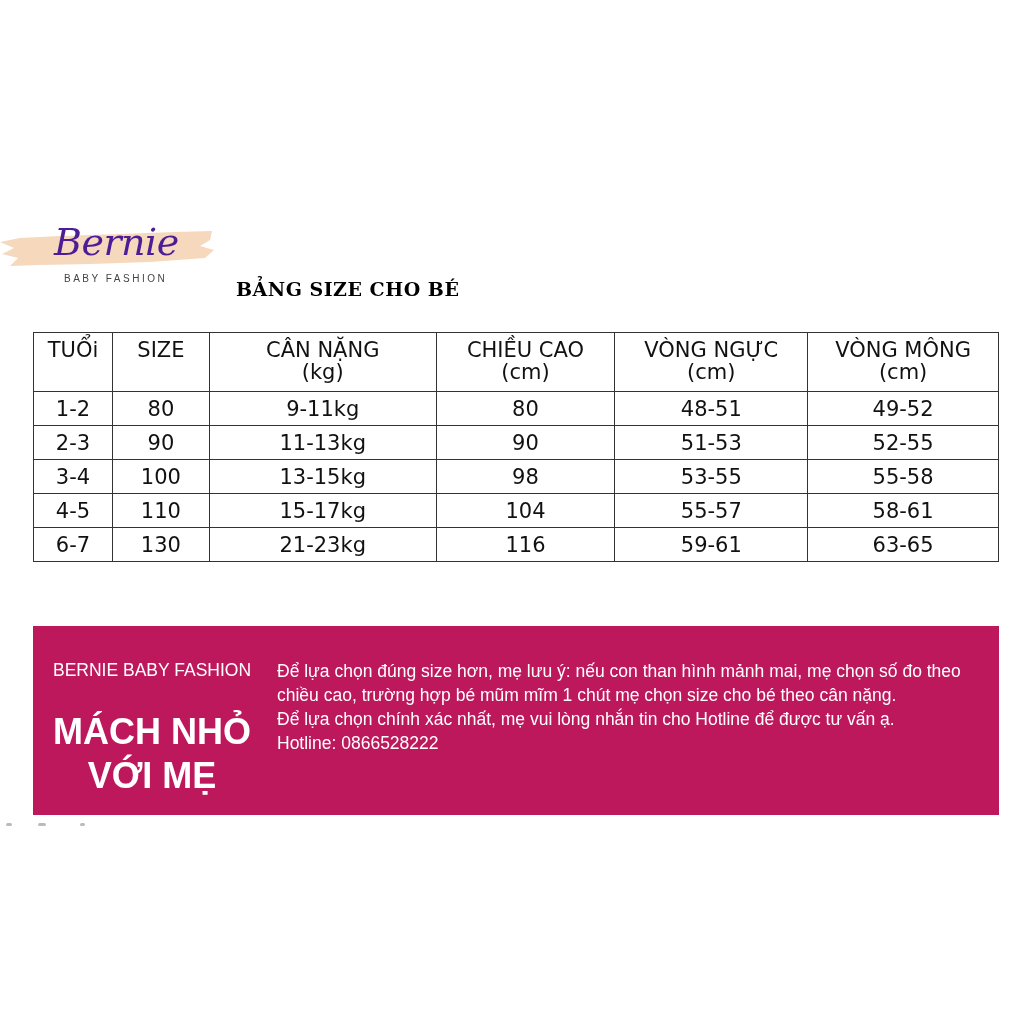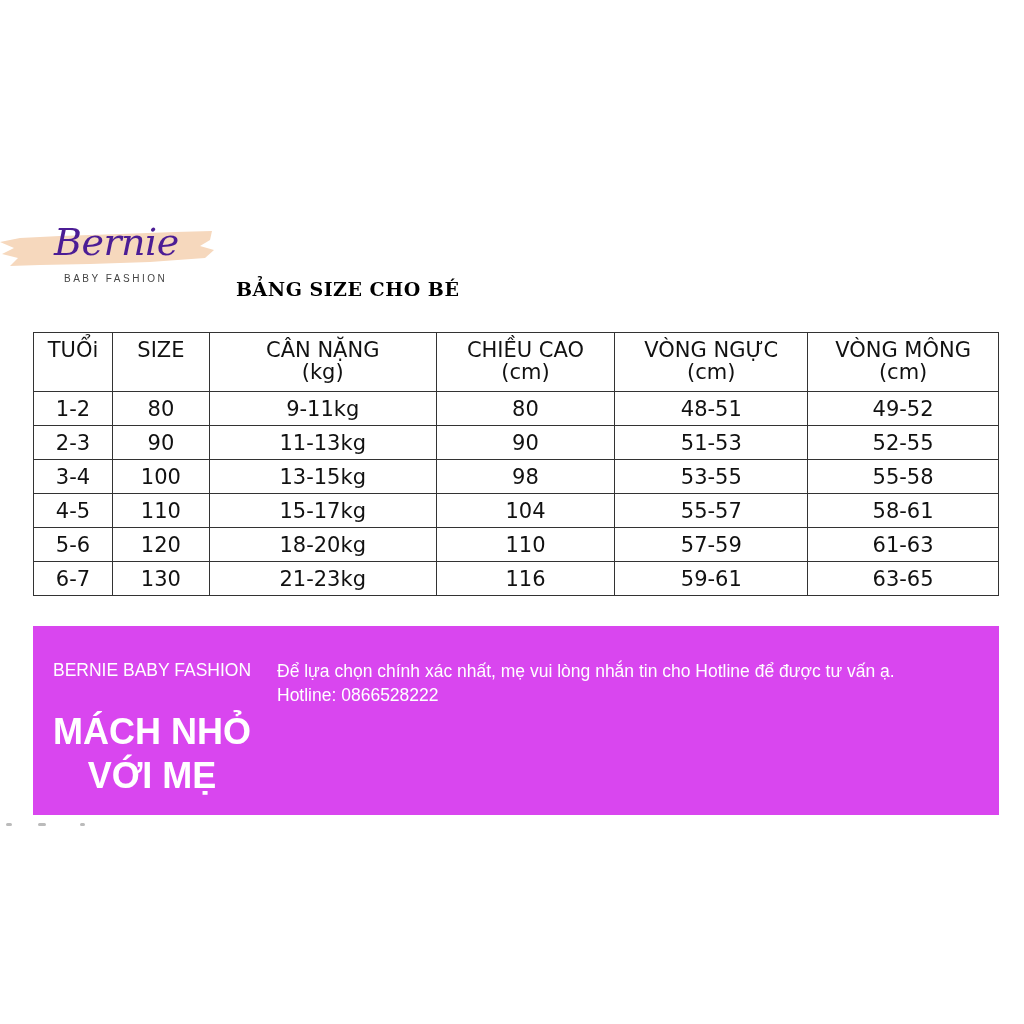--- a/index.html
+++ b/index.html
@@ -6,21 +6,21 @@
     body { width:1024px; height:1024px; position:relative; overflow:hidden; font-family:"DejaVu Sans", sans-serif; color:#1a1a1a; }
     .logo { position:absolute; left:0; top:218px; width:230px; height:70px; }
     .brush { position:absolute; left:0; top:10px; width:215px; height:40px; }
     .logo-word { position:absolute; left:54px; top:2px; font-family:"DejaVu Serif", serif; font-style:italic; font-size:38px; color:#4c1d95; letter-spacing:-0.5px; }
     .logo-sub { position:absolute; left:64px; top:55px; font-family:"Liberation Sans", sans-serif; font-size:10px; letter-spacing:2.5px; color:#444; }
     .title { position:absolute; left:236px; top:278px; font-family:"DejaVu Serif", serif; font-weight:bold; font-size:19px; color:#000000; letter-spacing:0.5px; }
     table.sizes { position:absolute; left:33px; top:332px; width:966px; border-collapse:collapse; font-family:"DejaVu Sans", sans-serif; font-size:21px; color:#111; }
     table.sizes th, table.sizes td { border:1.5px solid #333; text-align:center; font-weight:normal; padding:0; }
     table.sizes th { height:52px; vertical-align:top; padding-top:6px; line-height:22px; }
     table.sizes td { height:33px; }
-    .panel { position:absolute; left:33px; top:626px; width:966px; height:189px; background:#d946ef; color:#ffffff; }
+    .panel { position:absolute; left:33px; top:626px; width:966px; height:189px; background:#be185d; color:#ffffff; }
     .panel-brand { position:absolute; left:20px; top:34px; font-family:"Liberation Sans", sans-serif; font-size:17.5px; }
     .panel-head { position:absolute; left:0; top:84px; width:238px; text-align:center; font-family:"Liberation Sans", sans-serif; font-weight:bold; font-size:36px; line-height:44px; }
     .panel-text { position:absolute; left:244px; top:33px; width:710px; font-family:"Liberation Sans", sans-serif; font-size:17.5px; line-height:24px; }
     .panel-text p { margin:0; }
     .stray { position:absolute; top:823px; height:3px; background:#bbb; border-radius:2px; }
   </style>
 </head>
 <body>
 
 <div class="logo">
@@ -97,45 +97,38 @@
     </tr>
     <tr>
       <td>4-5</td>
       <td>110</td>
       <td>15-17kg</td>
       <td>104</td>
       <td>55-57</td>
       <td>58-61</td>
     </tr>
     <tr>
-      <td>5-6</td>
-      <td>120</td>
-      <td>18-20kg</td>
-      <td>110</td>
-      <td>57-59</td>
-      <td>61-63</td>
-    </tr>
-    <tr>
       <td>6-7</td>
       <td>130</td>
       <td>21-23kg</td>
       <td>116</td>
       <td>59-61</td>
       <td>63-65</td>
     </tr>
   </tbody>
 </table>
 
 <div class="panel">
   <div class="panel-brand">BERNIE BABY FASHION</div>
   <div class="panel-head">
     <div>MÁCH NHỎ</div>
     <div>VỚI MẸ</div>
   </div>
   <div class="panel-text">
+    <p>Để lựa chọn đúng size hơn, mẹ lưu ý:  nếu con than hình mảnh mai, mẹ chọn số đo theo chiều cao, trường hợp bé mũm mĩm 1 chút mẹ chọn size cho bé theo cân nặng.</p>
     <p>Để lựa chọn chính xác nhất, mẹ vui lòng nhắn tin cho Hotline để được tư vấn ạ.</p>
     <p>Hotline: 0866528222</p>
   </div>
 </div>
 
 <div class="stray" style="left:6px; width:6px;"></div>
 <div class="stray" style="left:38px; width:8px;"></div>
 <div class="stray" style="left:80px; width:5px;"></div>
 
 </body></html>

